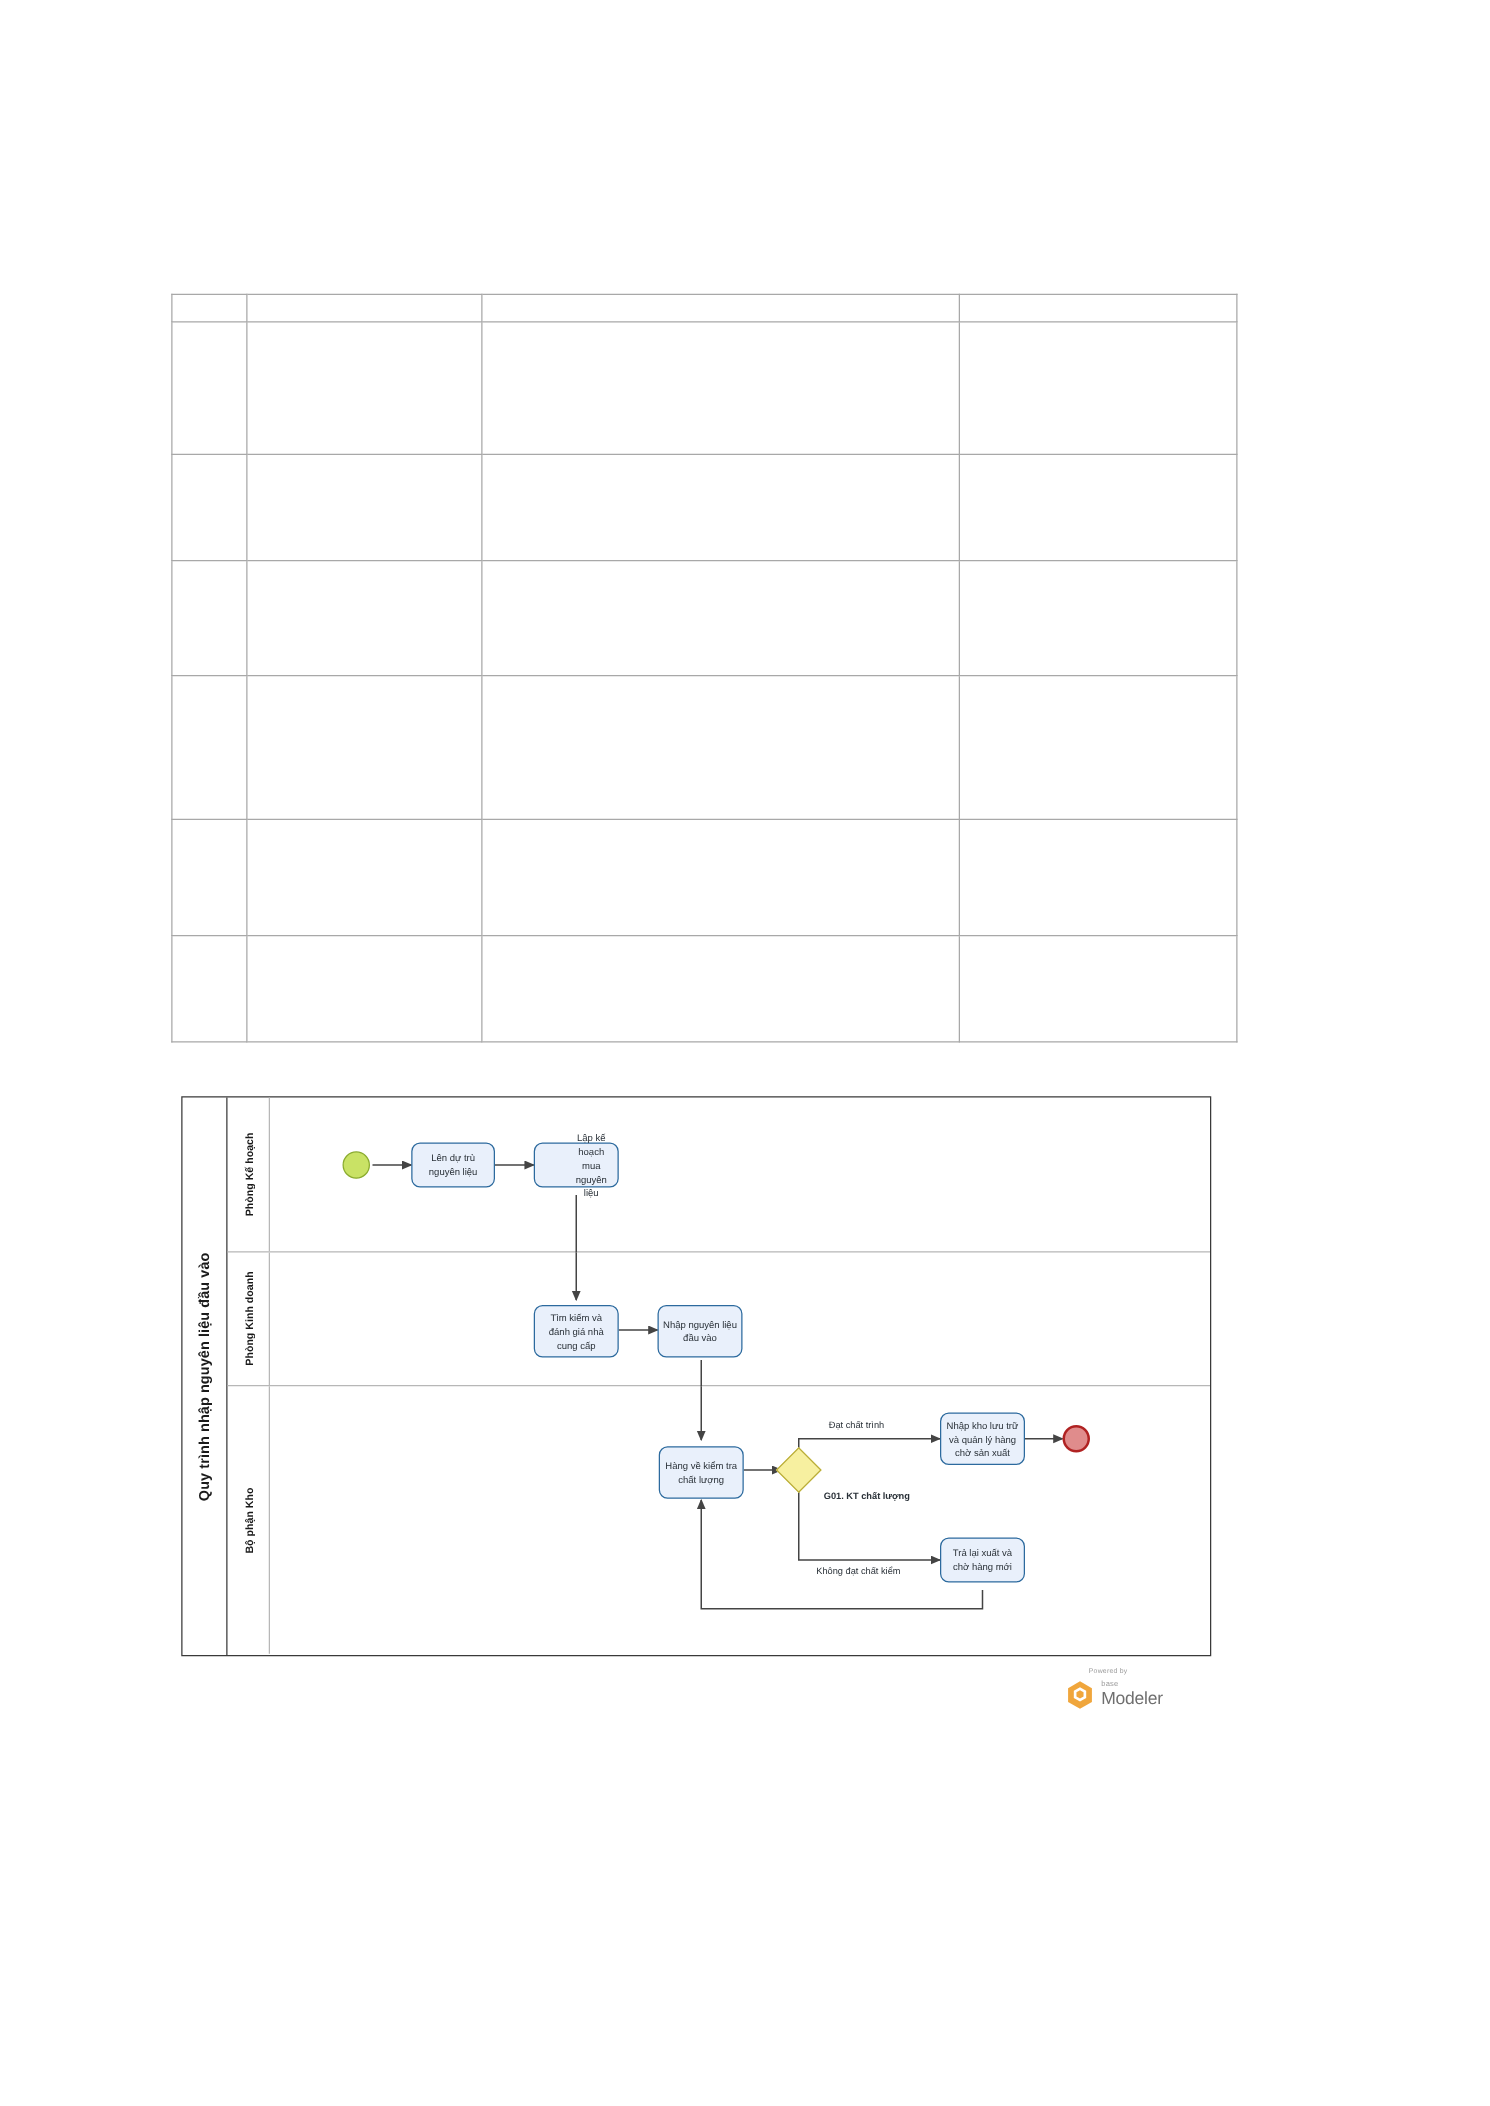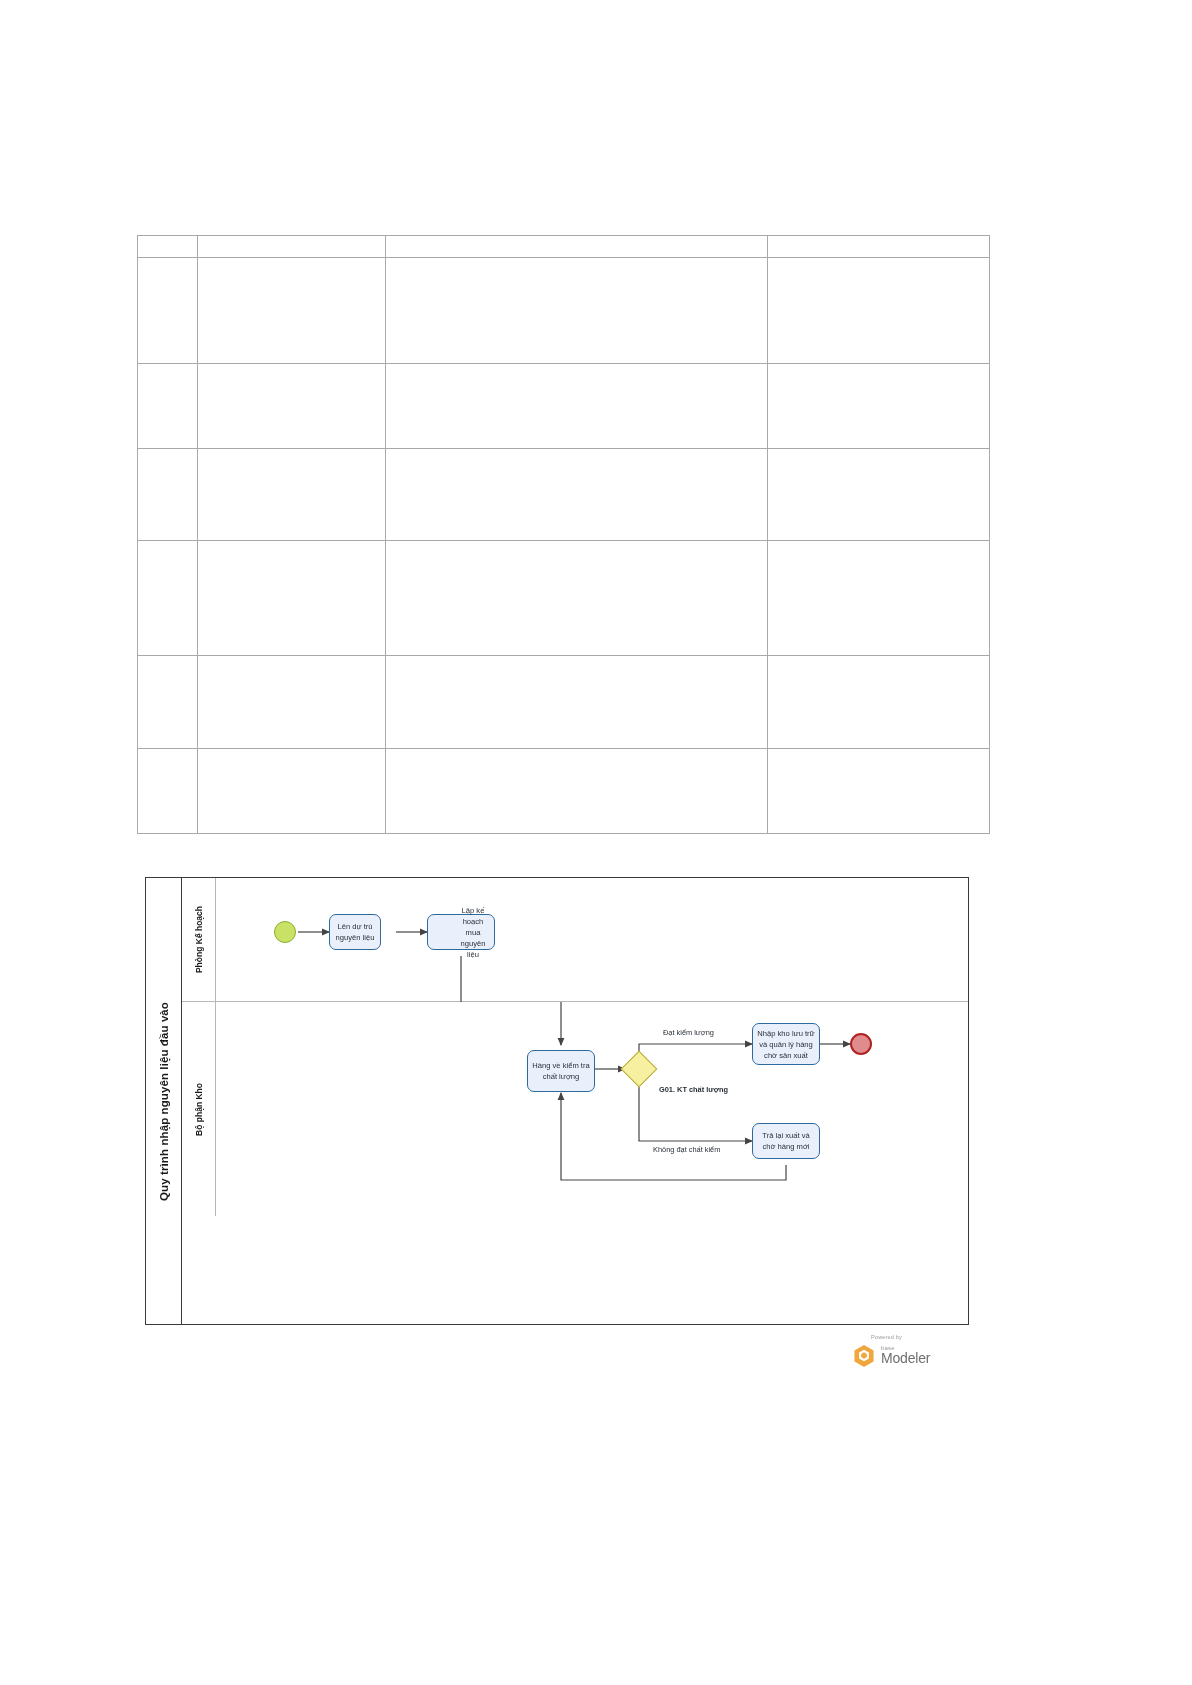--- a/index.html
+++ b/index.html
@@ -285,30 +285,53 @@
 
             <line x1="82" y1="54" x2="113" y2="54" stroke="#444444" stroke-width="1.2" marker-end="url(#ah)"></line>
 
             <line x1="180" y1="54" x2="211" y2="54" stroke="#444444" stroke-width="1.2" marker-end="url(#ah)"></line>
 
             <line x1="245" y1="78" x2="245" y2="124" stroke="#444444" stroke-width="1.2"></line>
           </svg>
 
           <div class="event-start" style="left:58px; top:43px;"></div>
 
-          <div class="task" style="left:113px; top:36px; width:52px; height:36px;">
+          <div class="task" style="left:113px; top:36px; width:67px; height:36px;">
             <span>Lên dự trù nguyên liệu</span>
           </div>
 
           <div class="task" style="left:211px; top:36px; width:68px; height:36px;padding-left:27px;">
             <span>Lập kế hoạch mua nguyên liệu</span>
           </div>
         </div>
       </div>
 
+      <div class="lane" style="height:107px">
+        <div class="lane-label">
+          <span>Phòng Kinh doanh</span>
+        </div>
+        <div class="lane-canvas">
+          <svg class="edges">
+
+            <line x1="245" y1="0" x2="245" y2="38" stroke="#444444" stroke-width="1.2" marker-end="url(#ah)"></line>
+
+            <line x1="279" y1="62" x2="310" y2="62" stroke="#444444" stroke-width="1.2" marker-end="url(#ah)"></line>
+
+            <line x1="345" y1="86" x2="345" y2="107" stroke="#444444" stroke-width="1.2"></line>
+          </svg>
+
+          <div class="task" style="left:211px; top:42px; width:68px; height:42px;">
+            <span>Tìm kiếm và đánh giá nhà cung cấp</span>
+          </div>
+
+          <div class="task" style="left:310px; top:42px; width:68px; height:42px;">
+            <span>Nhập nguyên liệu đầu vào</span>
+          </div>
+        </div>
+      </div>
 
       <div class="lane" style="height:214px">
         <div class="lane-label">
           <span>Bộ phận Kho</span>
         </div>
         <div class="lane-canvas">
           <svg class="edges">
 
             <line x1="345" y1="0" x2="345" y2="43" stroke="#444444" stroke-width="1.2" marker-end="url(#ah)"></line>
 
@@ -323,21 +346,21 @@
             <path d="M570,163 L570,178 L345,178 L345,91" fill="none" stroke="#444444" stroke-width="1.2" marker-end="url(#ah)"></path>
           </svg>
 
           <div class="task" style="left:311px; top:48px; width:68px; height:42px;align-items:center;">
             <span>Hàng về kiểm tra chất lượng</span>
           </div>
 
           <div class="gateway" style="left:410px; top:54px;"></div>
           <div class="flow-label bold-id" style="left:443px; top:63px;">G01. KT chất lượng</div>
 
-          <div class="flow-label" style="left:447px; top:26px;">Đạt kiểm lượng</div>
+          <div class="flow-label" style="left:447px; top:26px;">Đạt chất trình</div>
 
           <div class="flow-label" style="left:437px; top:143px;">Không đạt chất kiểm</div>
 
           <div class="task" style="left:536px; top:21px; width:68px; height:42px;">
             <span>Nhập kho lưu trữ và quản lý hàng chờ sản xuất</span>
           </div>
 
           <div class="event-end" style="left:634px; top:31px;"></div>
 
           <div class="task" style="left:536px; top:121px; width:68px; height:36px;">

